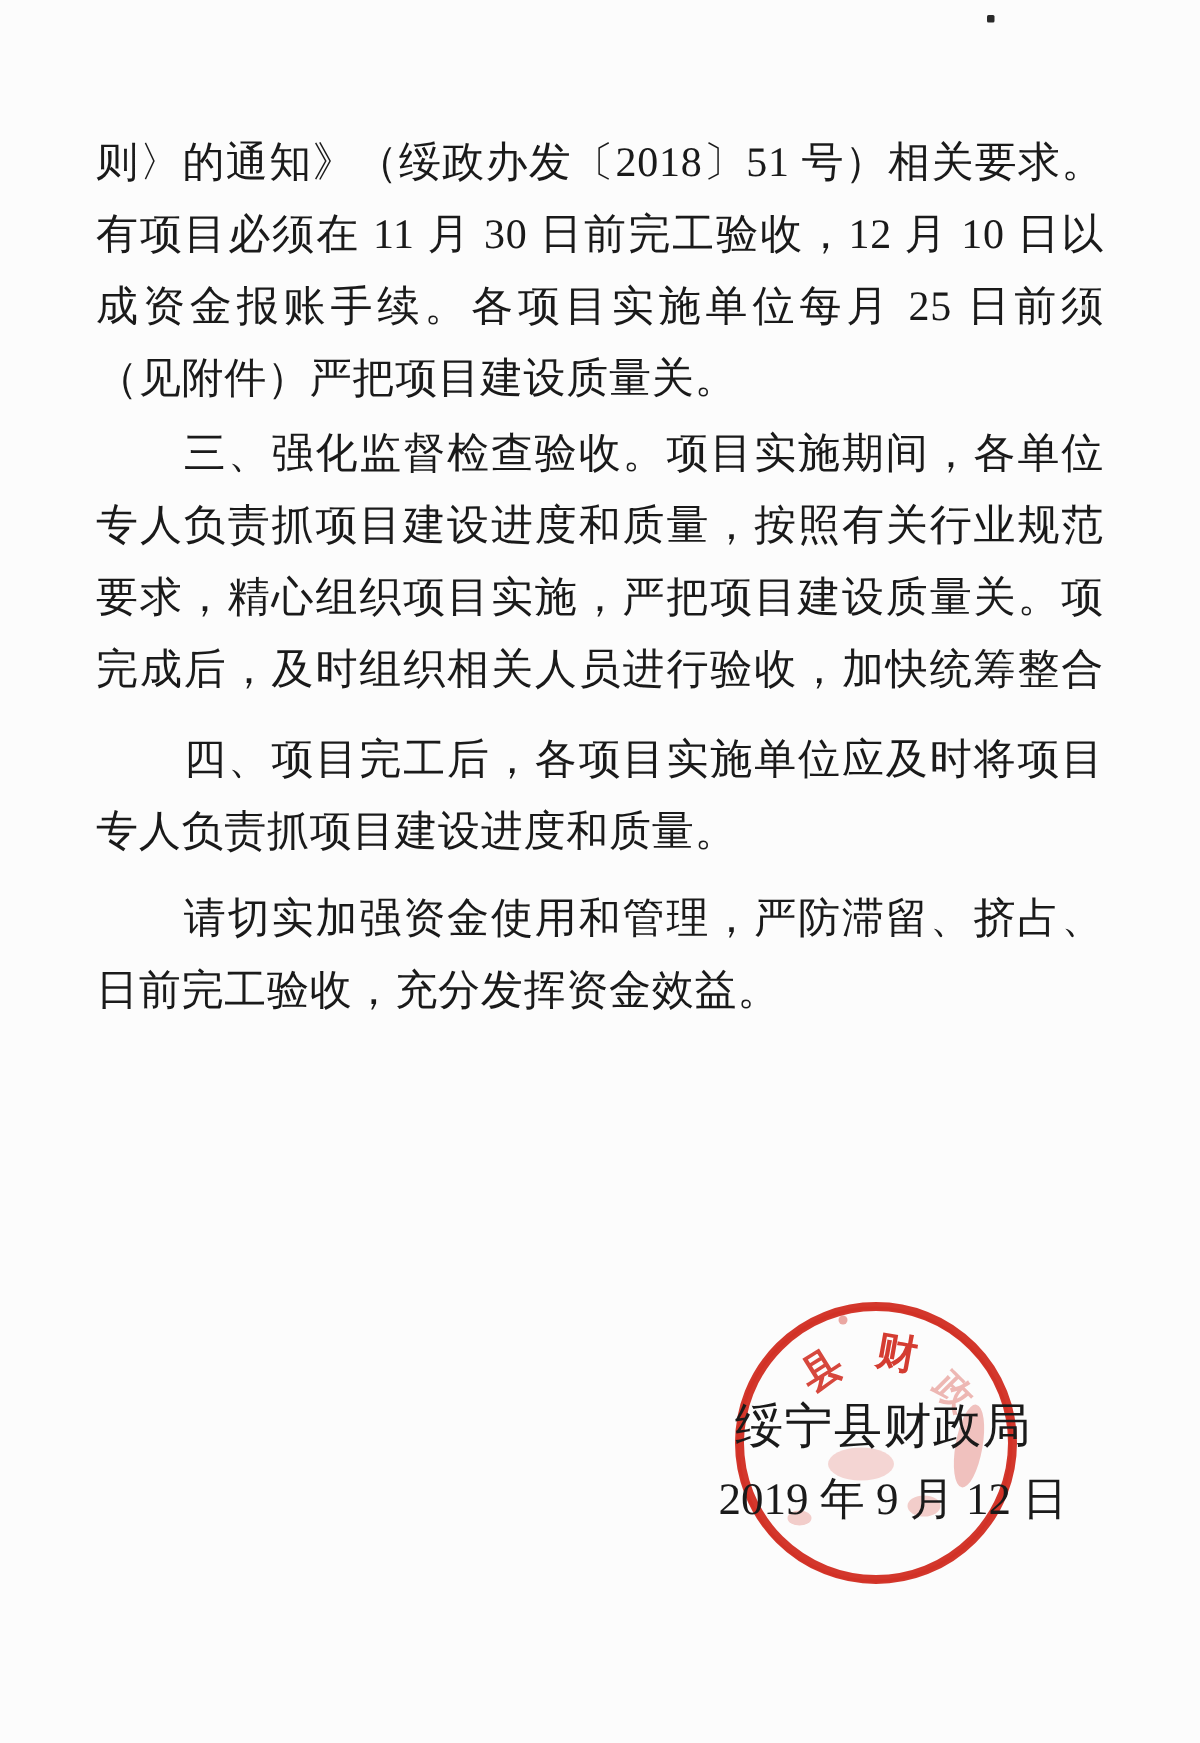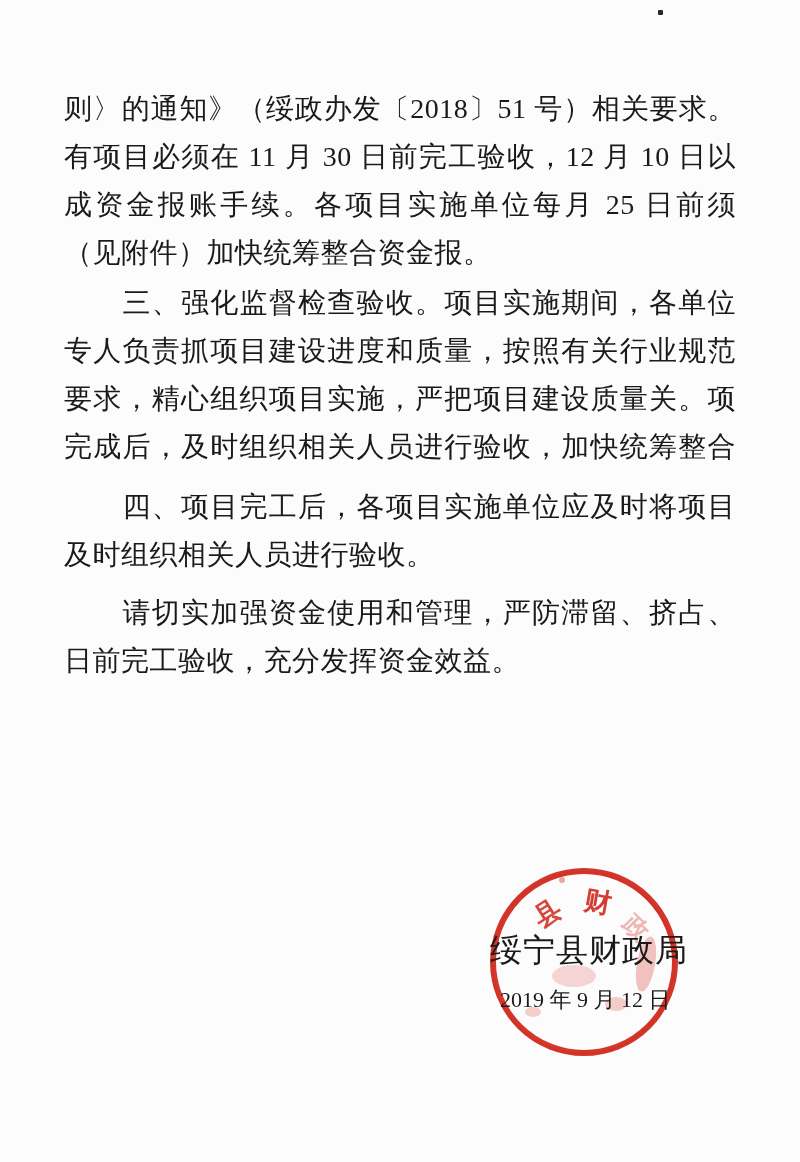--- a/index.html
+++ b/index.html
@@ -18,47 +18,47 @@
   .ln{
     height:48px;line-height:48px;font-size:28px;
     overflow:hidden;white-space:normal;
     text-align:justify;text-align-last:justify;
     text-justify:inter-character;
     letter-spacing:0.5px;
   }
   .ln.end{text-align:left;text-align-last:left;}
   .sig{position:absolute;z-index:2;white-space:nowrap;}
   .sig-org{left:490px;top:926px;height:48px;line-height:48px;font-size:32px;letter-spacing:1px;}
-  .sig-date{left:479px;top:976px;height:48px;line-height:48px;font-size:22px;margin-left:21px;}
+  .sig-date{left:479px;top:976px;height:48px;line-height:48px;font-size:30px;}
   .seal{position:absolute;left:486px;top:864px;width:196px;height:196px;z-index:1;}
   .seal text{font-family:"Liberation Serif","DejaVu Serif",serif;font-weight:bold;}
   .speck-dark{position:absolute;left:658px;top:10px;width:5px;height:5px;background:#2a2a2a;border-radius:1px;}
   .speck-faint{position:absolute;left:721px;top:203px;width:4px;height:4px;background:#cccccc;border-radius:2px;}
 </style>
 </head>
 <body>
 
 <div class="page">
 
   <div class="body-text">
     <div class="pg">
       <div class="ln">则〉的通知》（绥政办发〔2018〕51 号）相关要求。　所</div>
       <div class="ln">有项目必须在 11 月 30 日前完工验收，12 月 10 日以前完</div>
       <div class="ln">成资金报账手续。各项目实施单位每月 25 日前须将“2019</div>
-      <div class="ln end">（见附件）加快统筹整合资金报。</div>
+      <div class="ln end">（见附件）严把项目建设质量关。</div>
     </div>
     <div class="pg pg-2">
       <div class="ln">　　三、强化监督检查验收。项目实施期间，各单位要安排</div>
       <div class="ln">专人负责抓项目建设进度和质量，按照有关行业规范和技术</div>
       <div class="ln">要求，精心组织项目实施，严把项目建设质量关。项目建设</div>
       <div class="ln">完成后，及时组织相关人员进行验收，加快统筹整合资金报</div>
     </div>
     <div class="pg pg-3">
       <div class="ln">　　四、项目完工后，各项目实施单位应及时将项目受益贫</div>
-      <div class="ln end">及时组织相关人员进行验收。</div>
+      <div class="ln end">专人负责抓项目建设进度和质量。</div>
     </div>
     <div class="pg pg-4">
       <div class="ln">　　请切实加强资金使用和管理，严防滞留、挤占、挪用，</div>
       <div class="ln end">日前完工验收，充分发挥资金效益。</div>
     </div>
   </div>
 
   <svg class="seal" viewBox="0 0 196 196" aria-hidden="true">
     <circle cx="98" cy="98" r="91" fill="none" stroke="#d0281c" stroke-width="6" opacity="0.93"></circle>
     <circle cx="97" cy="99" r="91" fill="none" stroke="#d0281c" stroke-width="2" opacity="0.35"></circle>

